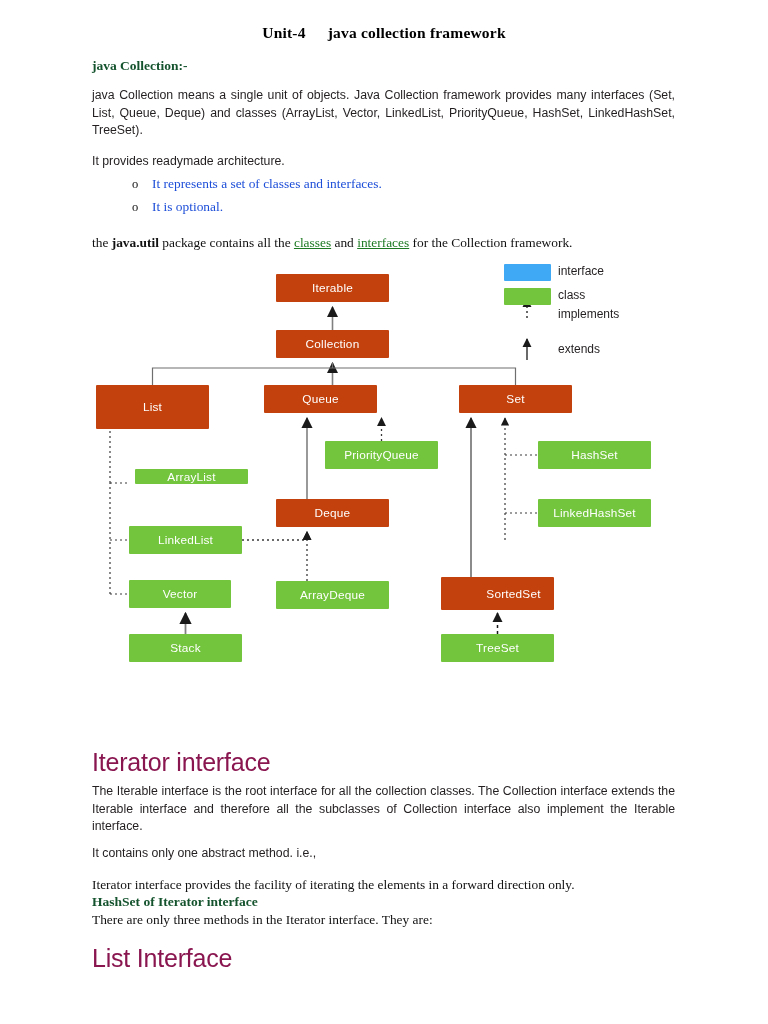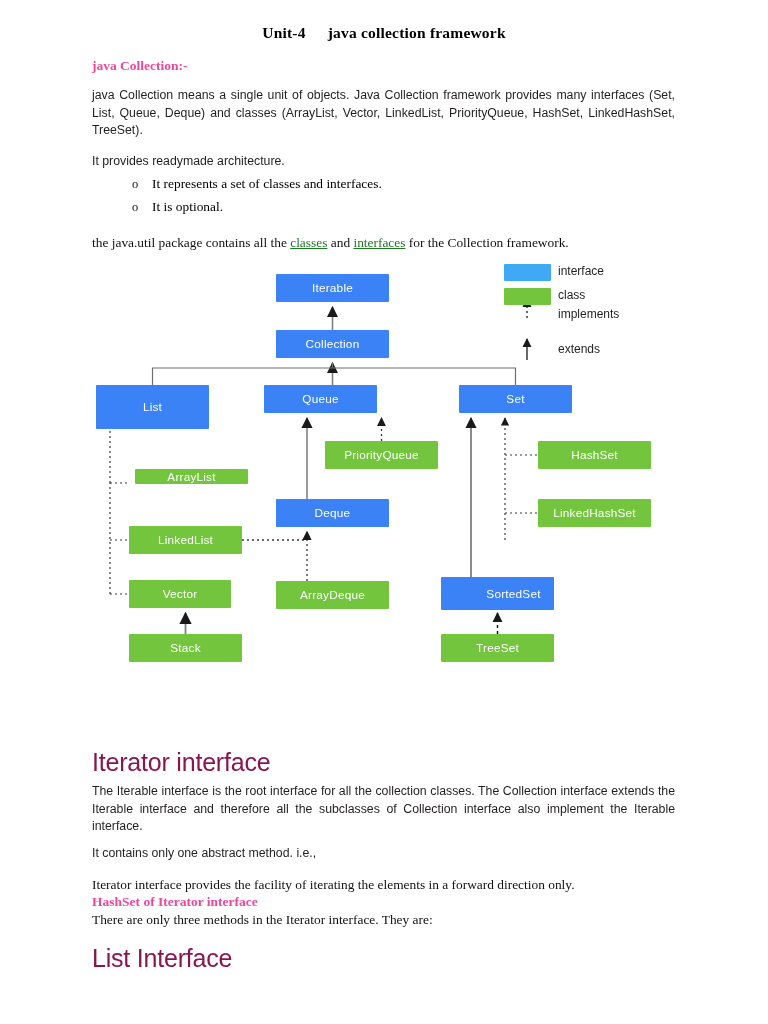--- a/index.html
+++ b/index.html
@@ -30,21 +30,21 @@
     letter-spacing: .2px;
   }
   .doc-title .gap { display: inline-block; width: 22px; }
 
   .sec-head-serif {
     position: absolute;
     left: 92px;
     font-family: "Liberation Serif", serif;
     font-weight: bold;
     font-size: 13.5px;
-    color: #ec4899;
+    color: #14532d;
   }
 
   .para-sans {
     position: absolute;
     left: 92px;
     width: 583px;
     font-family: "Liberation Sans", sans-serif;
     font-size: 12.3px;
     line-height: 17.5px;
     color: #231f20;
@@ -52,42 +52,42 @@
   }
   .para-serif {
     position: absolute;
     left: 92px;
     width: 583px;
     font-family: "Liberation Serif", serif;
     font-size: 13.4px;
     line-height: 17.5px;
     color: #111;
   }
-  .para-serif b { font-weight: normal; }
+  .para-serif b { font-weight: bold; }
 
   .bullet-list {
     position: absolute;
     left: 92px;
     width: 583px;
     font-family: "Liberation Serif", serif;
     font-size: 13.4px;
   }
   .bullet-row {
     display: flex;
     align-items: baseline;
     margin-bottom: 7px;
   }
   .bullet-mark {
     width: 20px;
     margin-left: 40px;
     font-family: "Liberation Serif", serif;
     font-size: 12.5px;
     color: #111;
   }
-  .bullet-text { color: #000000; }
+  .bullet-text { color: #1d4ed8; }
 
   a.doclink, .doclink {
     color: #1d7a23;
     text-decoration: underline;
   }
 
   .pink-head {
     position: absolute;
     left: 92px;
     font-family: "Liberation Sans", sans-serif;
@@ -110,21 +110,21 @@
     display: flex;
     align-items: center;
     justify-content: center;
     font-family: "Liberation Sans", sans-serif;
     font-size: 11.8px;
     color: #ffffff;
     letter-spacing: .2px;
     border-radius: 1px;
     z-index: 3;
   }
-  .node.iface { background: #3b82f6; }
+  .node.iface { background: #c2410c; }
   .node.klass { background: #72C53C; }
 
   .legend-swatch {
     position: absolute;
     width: 47px; height: 17px;
     border-radius: 1px;
     z-index: 3;
   }
   .legend-label {
     position: absolute;

